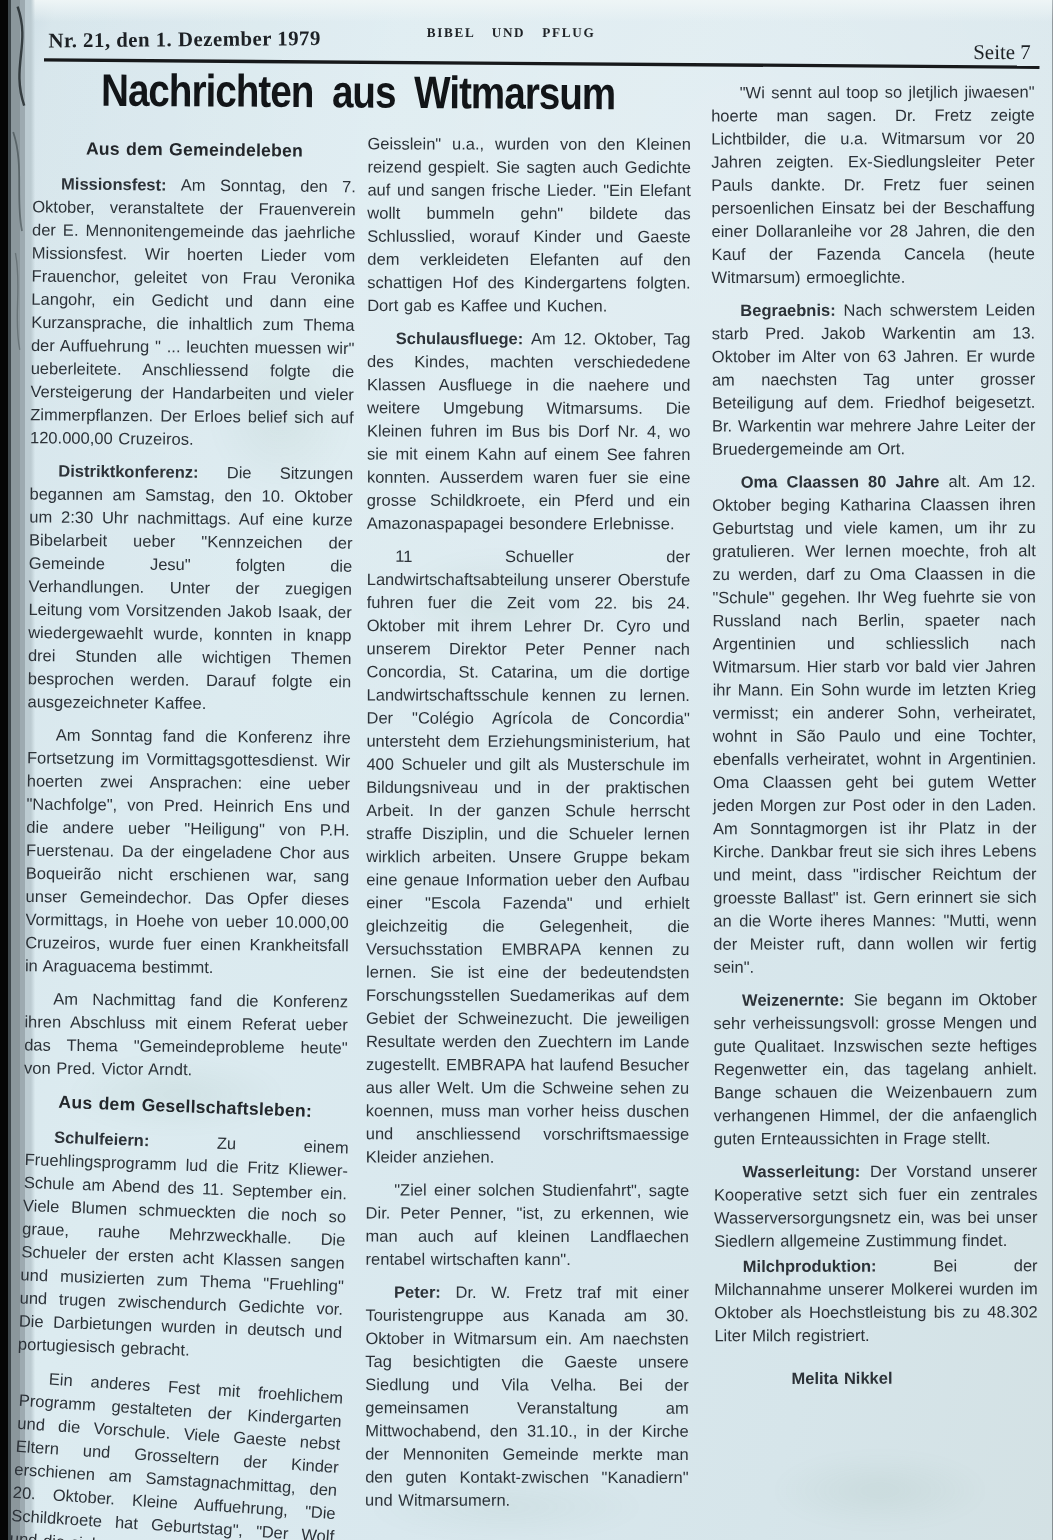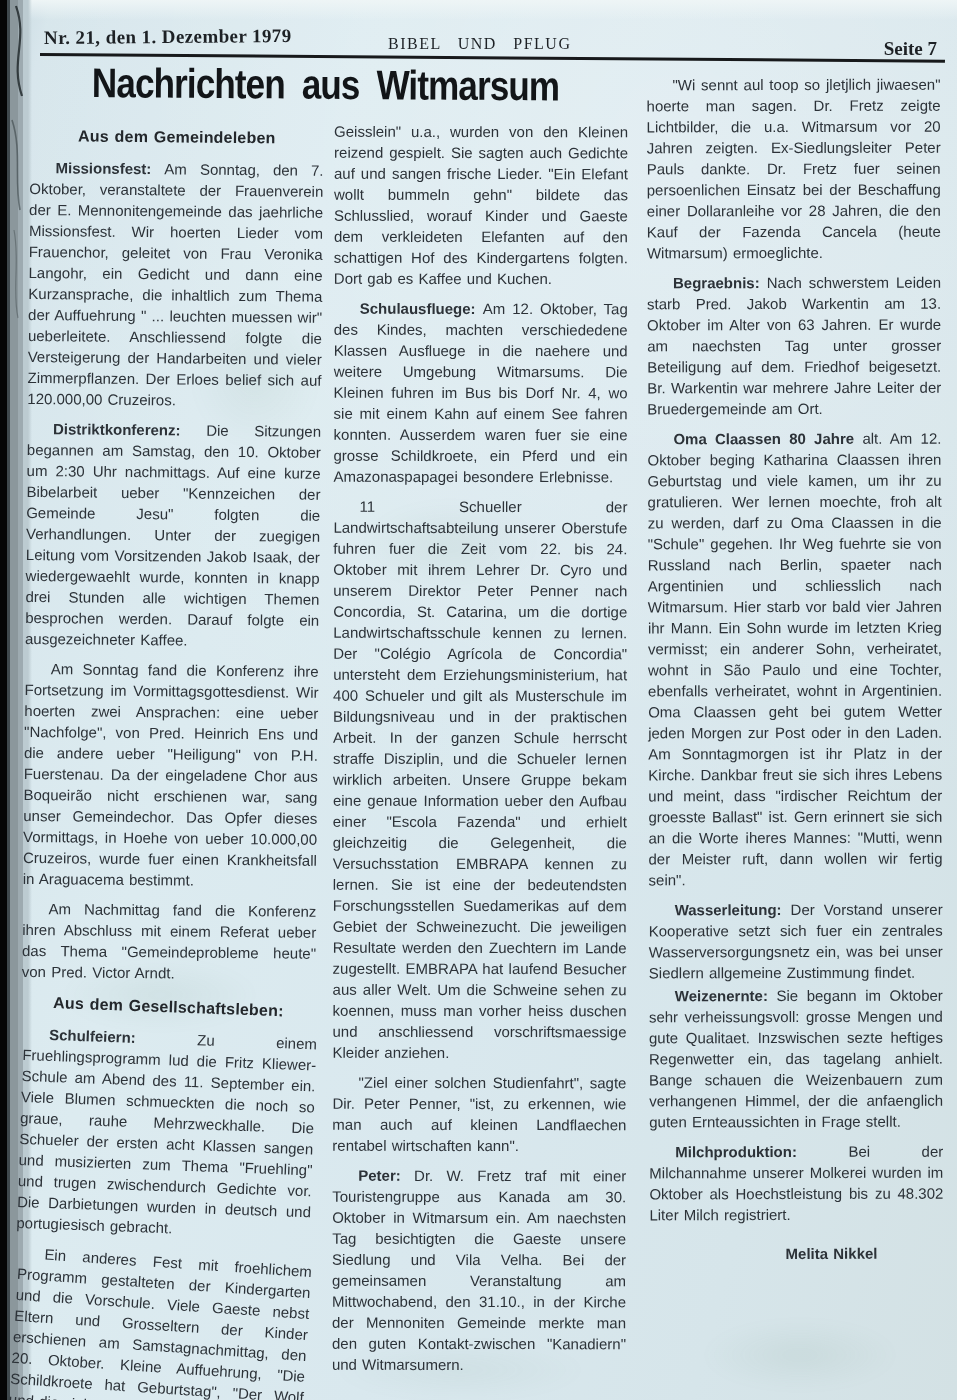--- a/index.html
+++ b/index.html
@@ -15,25 +15,25 @@
 
   
   .spine { position:absolute; left:0; top:0; bottom:0; width:32px;
     background:linear-gradient(90deg,#050505 0 7px,#3f484c 7px 10px,#8b979c 10px 18px,#9daab0 18px 23px,#bccbd1 23px 28px, rgba(214,229,234,0) 32px); }
   .spine-marks { position:absolute; left:2px; top:0; }
 
   
   .hdr-issue { position:absolute; left:44px; top:26px;
     font-family:"Liberation Serif", serif; font-weight:bold; font-size:19px;
     letter-spacing:.4px; transform:rotate(-.5deg); color:#1d2125; }
-  .hdr-masthead { position:absolute; left:388px; top:35px;
-    font-family:"Liberation Serif", serif; font-weight:normal; font-size:16px;
+  .hdr-masthead { position:absolute; left:388px; top:23px;
+    font-family:"Liberation Serif", serif; font-weight:bold; font-size:12px;
     letter-spacing:1.5px; word-spacing:11px; color:#1d2125; }
   .hdr-page { position:absolute; right:20px; top:38px;
-    font-family:"Liberation Serif", serif; font-weight:bold; font-size:19px; color:#1d2125; }
+    font-family:"Liberation Serif", serif; font-weight:normal; font-size:19px; color:#1d2125; }
   .hdr-rule { position:absolute; left:40px; right:12px; top:53px; height:3px;
     background:#17191b; transform:rotate(.42deg); transform-origin:0 50%; }
 
   .headline { position:absolute; left:92px; top:60px; white-space:nowrap;
     font-weight:bold; font-size:39px; color:#121518; letter-spacing:-1px; word-spacing:9px;
     transform:scale(.9,1.06) rotate(.35deg); transform-origin:0 0; }
 
   
   .col { position:absolute; width:294px; font-size:15px; line-height:21px;
     text-align:justify; word-spacing:1px; }
@@ -43,21 +43,21 @@
 
   .para { margin:0 0 9px; text-indent:26px; }
   .para.no-indent { text-indent:0; }
   .lead { font-weight:bold; }
   .lead::after { content:" "; }
   .section-heading { font-weight:bold; font-size:16px; text-align:center;
     margin:4px 0 11px; letter-spacing:.2px; color:#23272b; }
   .section-heading.tight { margin:10px 0 1px; }
   .warp-a { transform:rotate(1.5deg); transform-origin:0 40%; }
   .warp-b { transform:rotate(3.2deg); transform-origin:0 0; }
-  .signature { font-weight:bold; text-indent:0; text-align:center; padding-left:70px; margin-top:18px; }
+  .signature { font-weight:bold; text-indent:0; text-align:left; padding-left:70px; margin-top:18px; }
 
   
   .ghost { position:absolute; filter:blur(7px); opacity:.09; border-radius:50%;
     background:radial-gradient(closest-side,#5e8672,rgba(94,134,114,0)); pointer-events:none; }
   .g1 { left:190px; top:300px;  width:130px; height:150px; }
   .g2 { left:360px; top:500px;  width:180px; height:90px;  }
   .g3 { left:60px;  top:960px;  width:200px; height:70px;  }
   .g4 { left:700px; top:1320px; width:200px; height:70px;  }
   .g5 { left:330px; top:1340px; width:260px; height:60px;  opacity:.07; }
 </style>
@@ -103,19 +103,19 @@
     <p class="para"><span class="lead">Schulausfluege:</span><span>Am 12. Oktober, Tag des Kindes, machten verschiededene Klassen Ausfluege in die naehere und weitere Umgebung Witmarsums. Die Kleinen fuhren im Bus bis Dorf Nr. 4, wo sie mit einem Kahn auf einem See fahren konnten. Ausserdem waren fuer sie eine grosse Schildkroete, ein Pferd und ein Amazonaspapagei besondere Erlebnisse.</span></p>
     <p class="para"><span>11 Schueller der Landwirtschaftsabteilung unserer Oberstufe fuhren fuer die Zeit vom 22. bis 24. Oktober mit ihrem Lehrer Dr. Cyro und unserem Direktor Peter Penner nach Concordia, St. Catarina, um die dortige Landwirtschaftsschule kennen zu lernen. Der "Colégio Agrícola de Concordia" untersteht dem Erziehungsministerium, hat 400 Schueler und gilt als Musterschule im Bildungsniveau und in der praktischen Arbeit. In der ganzen Schule herrscht straffe Disziplin, und die Schueler lernen wirklich arbeiten. Unsere Gruppe bekam eine genaue Information ueber den Aufbau einer "Escola Fazenda" und erhielt gleichzeitig die Gelegenheit, die Versuchsstation EMBRAPA kennen zu lernen. Sie ist eine der bedeutendsten Forschungsstellen Suedamerikas auf dem Gebiet der Schweinezucht. Die jeweiligen Resultate werden den Zuechtern im Lande zugestellt. EMBRAPA hat laufend Besucher aus aller Welt. Um die Schweine sehen zu koennen, muss man vorher heiss duschen und anschliessend vorschriftsmaessige Kleider anziehen.</span></p>
     <p class="para"><span>"Ziel einer solchen Studienfahrt", sagte Dir. Peter Penner, "ist, zu erkennen, wie man auch auf kleinen Landflaechen rentabel wirtschaften kann".</span></p>
     <p class="para"><span class="lead">Peter:</span><span>Dr. W. Fretz traf mit einer Touristengruppe aus Kanada am 30. Oktober in Witmarsum ein. Am naechsten Tag besichtigten die Gaeste unsere Siedlung und Vila Velha. Bei der gemeinsamen Veranstaltung am Mittwochabend, den 31.10., in der Kirche der Mennoniten Gemeinde merkte man den guten Kontakt-zwischen "Kanadiern" und Witmarsumern.</span></p>
   </div>
 
   <div class="col col-3">
     <p class="para"><span>"Wi sennt aul toop so jletjlich jiwaesen" hoerte man sagen. Dr. Fretz zeigte Lichtbilder, die u.a. Witmarsum vor 20 Jahren zeigten. Ex-Siedlungsleiter Peter Pauls dankte. Dr. Fretz fuer seinen persoenlichen Einsatz bei der Beschaffung einer Dollaranleihe vor 28 Jahren, die den Kauf der Fazenda Cancela (heute Witmarsum) ermoeglichte.</span></p>
     <p class="para"><span class="lead">Begraebnis:</span><span>Nach schwerstem Leiden starb Pred. Jakob Warkentin am 13. Oktober im Alter von 63 Jahren. Er wurde am naechsten Tag unter grosser Beteiligung auf dem. Friedhof beigesetzt. Br. Warkentin war mehrere Jahre Leiter der Bruedergemeinde am Ort.</span></p>
     <p class="para"><span class="lead">Oma Claassen 80 Jahre</span><span>alt. Am 12. Oktober beging Katharina Claassen ihren Geburtstag und viele kamen, um ihr zu gratulieren. Wer lernen moechte, froh alt zu werden, darf zu Oma Claassen in die "Schule" gegehen. Ihr Weg fuehrte sie von Russland nach Berlin, spaeter nach Argentinien und schliesslich nach Witmarsum. Hier starb vor bald vier Jahren ihr Mann. Ein Sohn wurde im letzten Krieg vermisst; ein anderer Sohn, verheiratet, wohnt in São Paulo und eine Tochter, ebenfalls verheiratet, wohnt in Argentinien. Oma Claassen geht bei gutem Wetter jeden Morgen zur Post oder in den Laden. Am Sonntagmorgen ist ihr Platz in der Kirche. Dankbar freut sie sich ihres Lebens und meint, dass "irdischer Reichtum der groesste Ballast" ist. Gern erinnert sie sich an die Worte iheres Mannes: "Mutti, wenn der Meister ruft, dann wollen wir fertig sein".</span></p>
+    <p class="para"><span class="lead">Weizenernte:</span><span>Sie begann im Oktober sehr verheissungsvoll: grosse Mengen und gute Qualitaet. Inzswischen sezte heftiges Regenwetter ein, das tagelang anhielt. Bange schauen die Weizenbauern zum verhangenen Himmel, der die anfaenglich guten Ernteaussichten in Frage stellt.</span></p>
     <p class="para" style="margin-bottom:2px;"><span class="lead">Wasserleitung:</span><span>Der Vorstand unserer Kooperative setzt sich fuer ein zentrales Wasserversorgungsnetz ein, was bei unser Siedlern allgemeine Zustimmung findet.</span></p>
-    <p class="para"><span class="lead">Weizenernte:</span><span>Sie begann im Oktober sehr verheissungsvoll: grosse Mengen und gute Qualitaet. Inzswischen sezte heftiges Regenwetter ein, das tagelang anhielt. Bange schauen die Weizenbauern zum verhangenen Himmel, der die anfaenglich guten Ernteaussichten in Frage stellt.</span></p>
     <p class="para"><span class="lead">Milchproduktion:</span><span>Bei der Milchannahme unserer Molkerei wurden im Oktober als Hoechstleistung bis zu 48.302 Liter Milch registriert.</span></p>
     <div class="signature">Melita Nikkel</div>
   </div>
 
 </div>
 
 </body></html>

